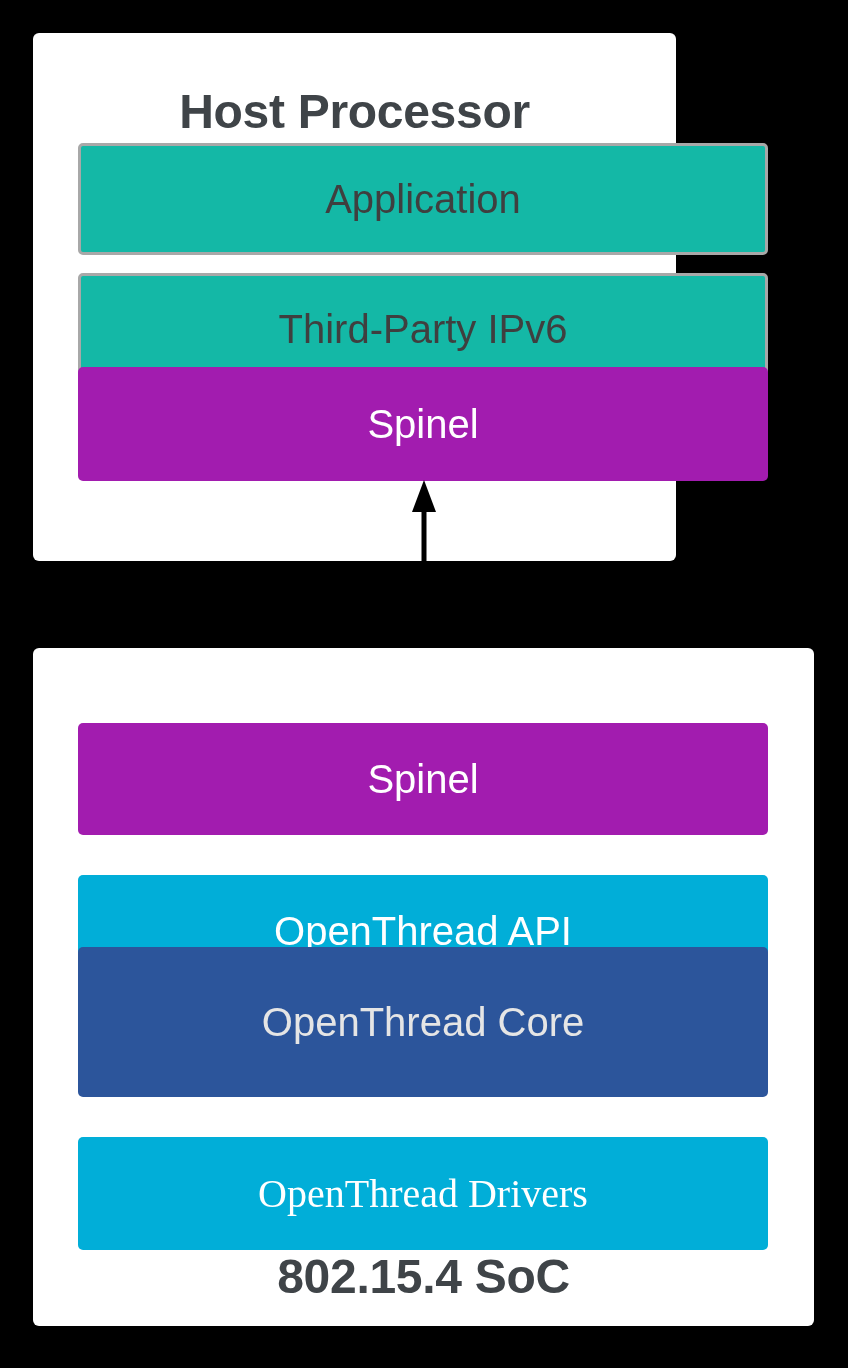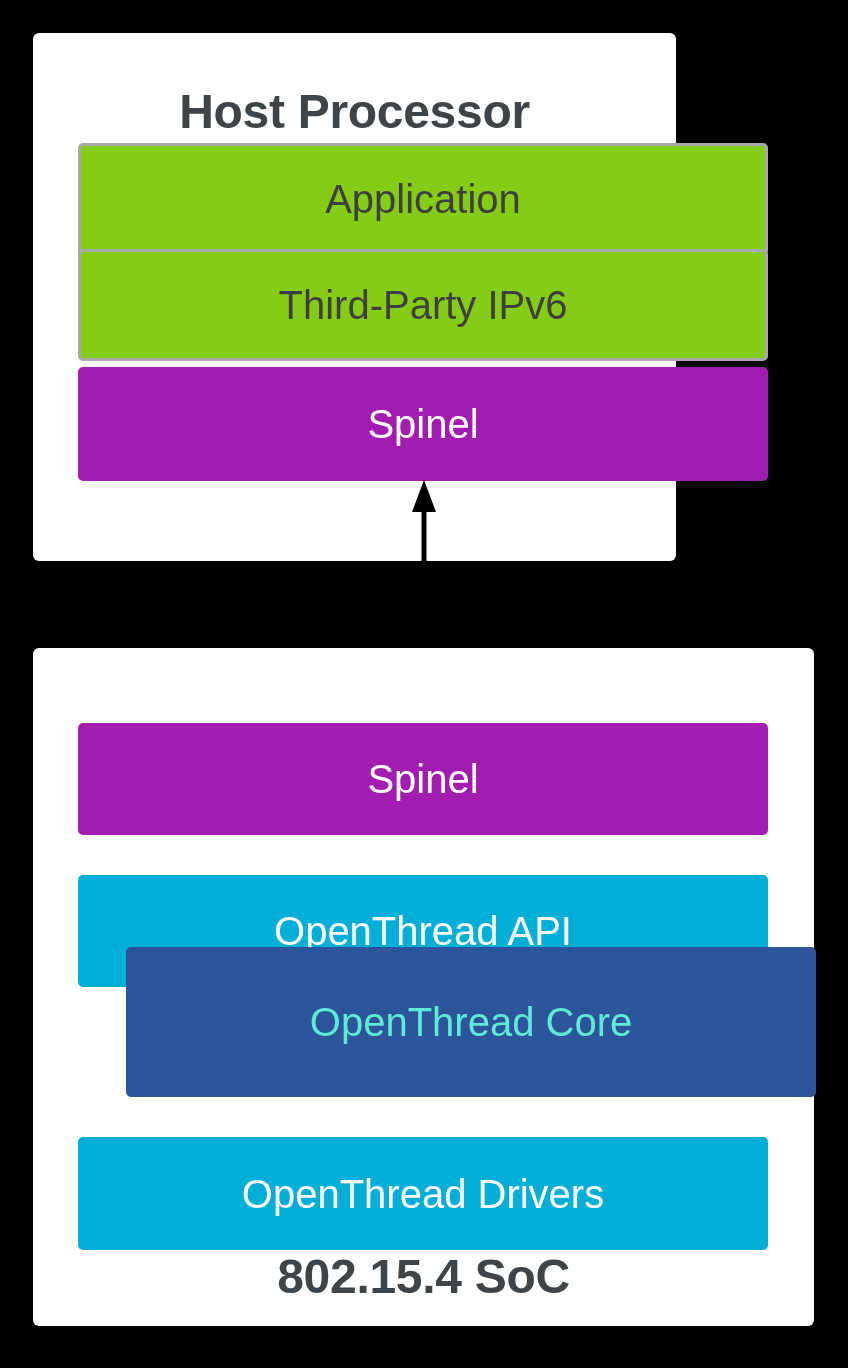--- a/index.html
+++ b/index.html
@@ -72,49 +72,48 @@
     font-size: 40px;
     line-height: 1;
     border-radius: 5px;
   }
   .layer-label {
     display: block;
     white-space: nowrap;
   }
 
   .layer.plain {
-    background: #84cc16;
+    background: #14b8a6;
     border: 3px solid #a8a8a8;
     color: #3f3f3f;
   }
   .layer.red {
     background: #a21caf;
     color: #ffffff;
   }
   .layer.cyan {
     background: #01aed8;
     color: #ffffff;
     margin-top: 40px;
   }
   .layer.navy {
     background: #2c559b;
-    color: #5eead4;
-    margin-left: 48px;
+    color: #e5e5e5;
   }
 
   
   #layer-application   { top: 110px; height: 112px; }   
-  #layer-thirdparty    { top: 216px; height: 112px; }   
+  #layer-thirdparty    { top: 240px; height: 112px; }   
   #layer-spinel-host   { top: 334px; height: 114px; }   
 
   
   #layer-spinel-soc    { top: 75px;  height: 112px; }   
   #layer-ot-api        { top: 187px; height: 112px; }   
   #layer-ot-core       { top: 299px; height: 150px; }   
-  #layer-ot-drivers    { top: 449px; height: 113px; }   
+  #layer-ot-drivers    { top: 449px; height: 113px; font-family: Liberation Serif, serif; }   
 
   
   #spinel-link {
     position: absolute;
     left: 404px;
     top: 478px;
     width: 40px;
     height: 248px;
   }
   #spinel-link svg {

